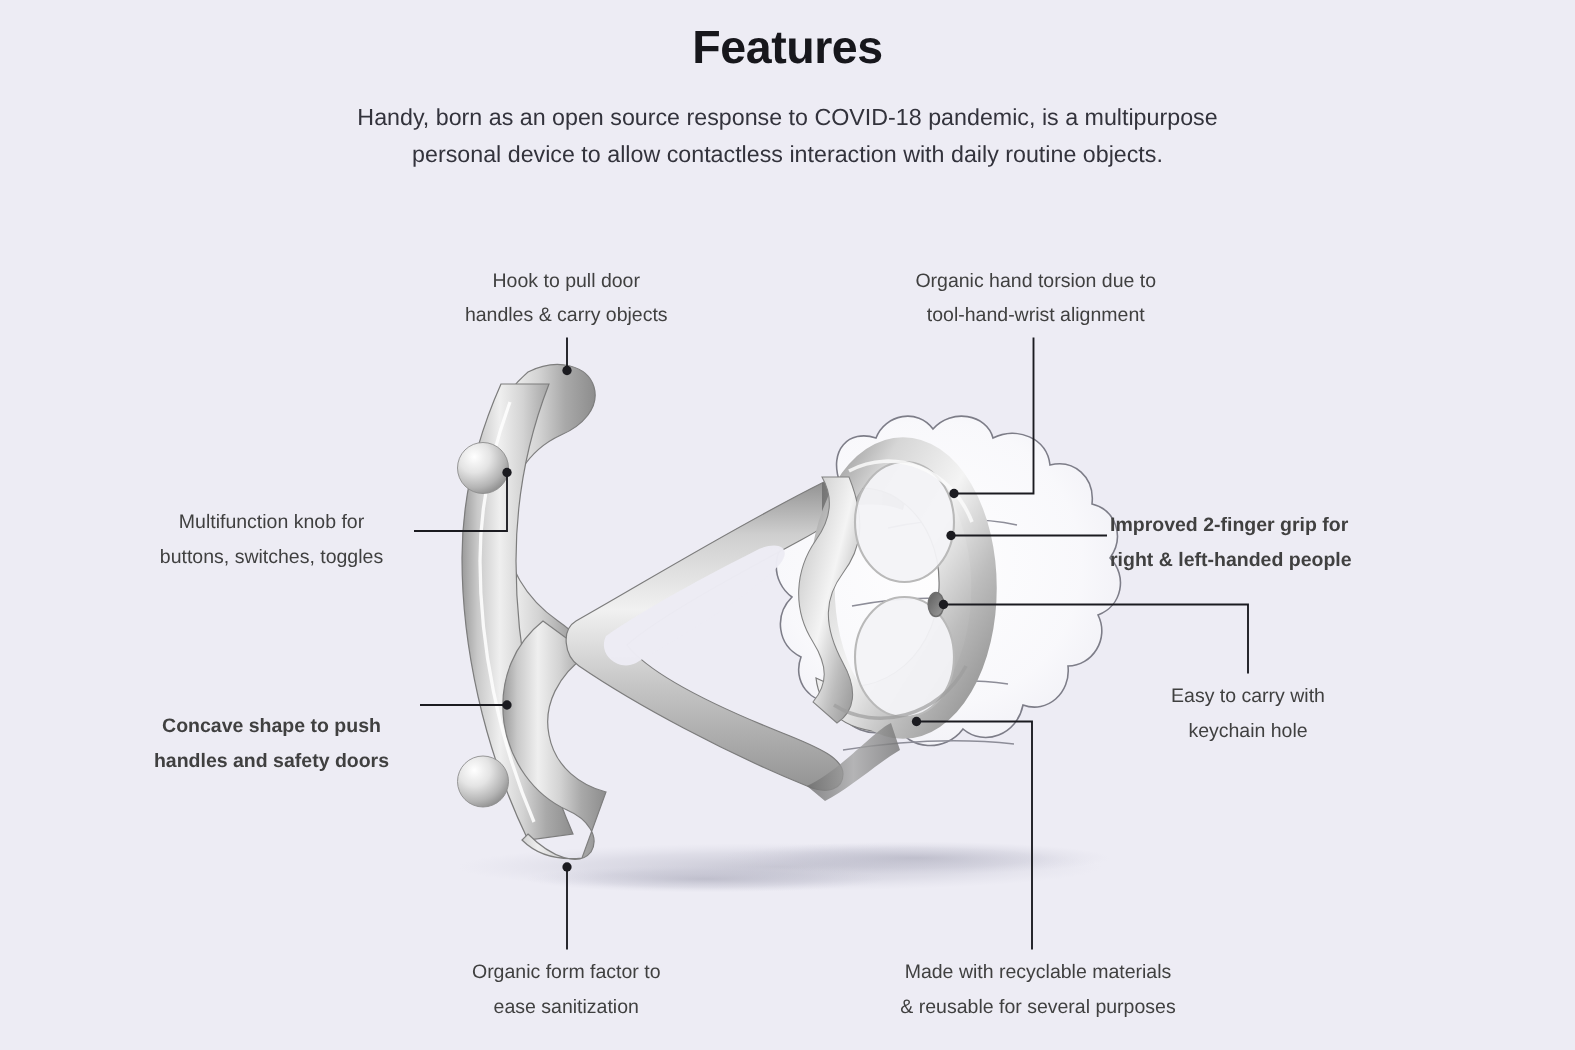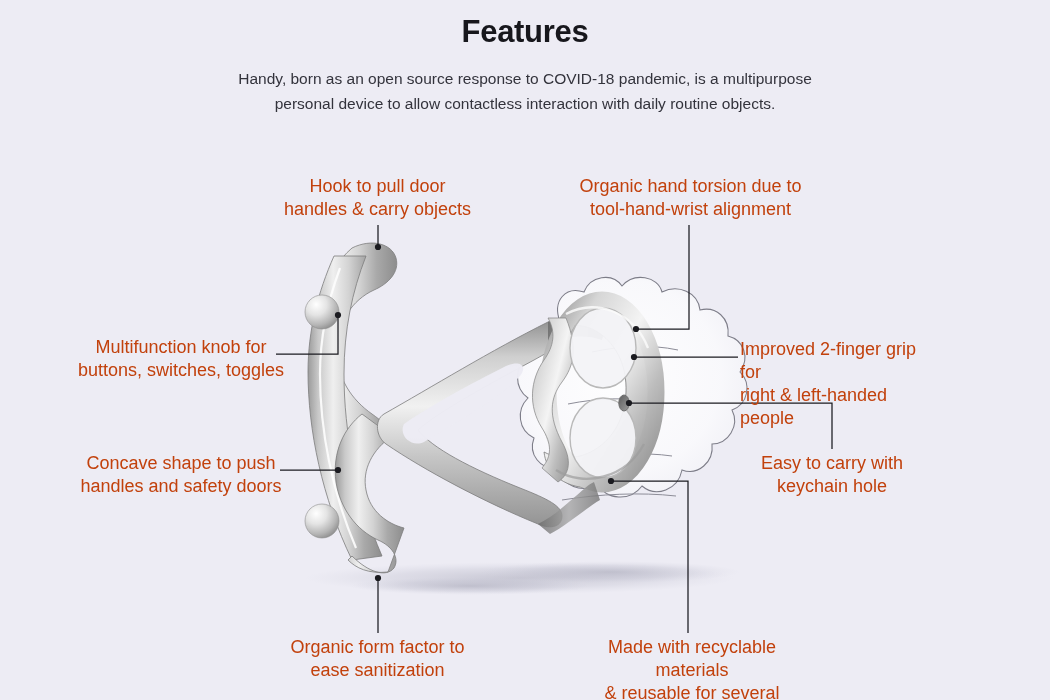--- a/index.html
+++ b/index.html
@@ -48,34 +48,34 @@
     position: absolute;
     left: 0;
     top: 0;
     width: 1050px;
     height: 700px;
   }
 
   
   .callout {
     position: absolute;
-    font-size: 18px;
+    font-size: 13px;
     line-height: 23px;
-    color: #c2410c;
+    color: #404040;
     white-space: pre-line;
   }
   .callout.center { text-align: center; }
   .callout.right  { text-align: center; }
   .callout.left   { text-align: left; }
 
   #callout-hook          { left: 275px; top: 175px; width: 205px; }
   #callout-torsion       { left: 578px; top: 175px; width: 225px; }
   #callout-knob          { left:  75px; top: 336px; width: 212px; }
-  #callout-grip          { left: 740px; top: 338px; width: 200px; }
-  #callout-concave       { left:  75px; top: 452px; width: 212px; }
+  #callout-grip          { left: 740px; top: 338px; width: 200px; font-weight: bold; }
+  #callout-concave       { left:  75px; top: 472px; width: 212px; font-weight: bold; }
   #callout-keychain      { left: 752px; top: 452px; width: 160px; }
   #callout-organic       { left: 285px; top: 636px; width: 185px; }
   #callout-recyclable    { left: 572px; top: 636px; width: 240px; text-align: center; }
 </style>
 </head>
 <body>
 
 <div id="page">
 
   <div id="page-title">Features</div>

